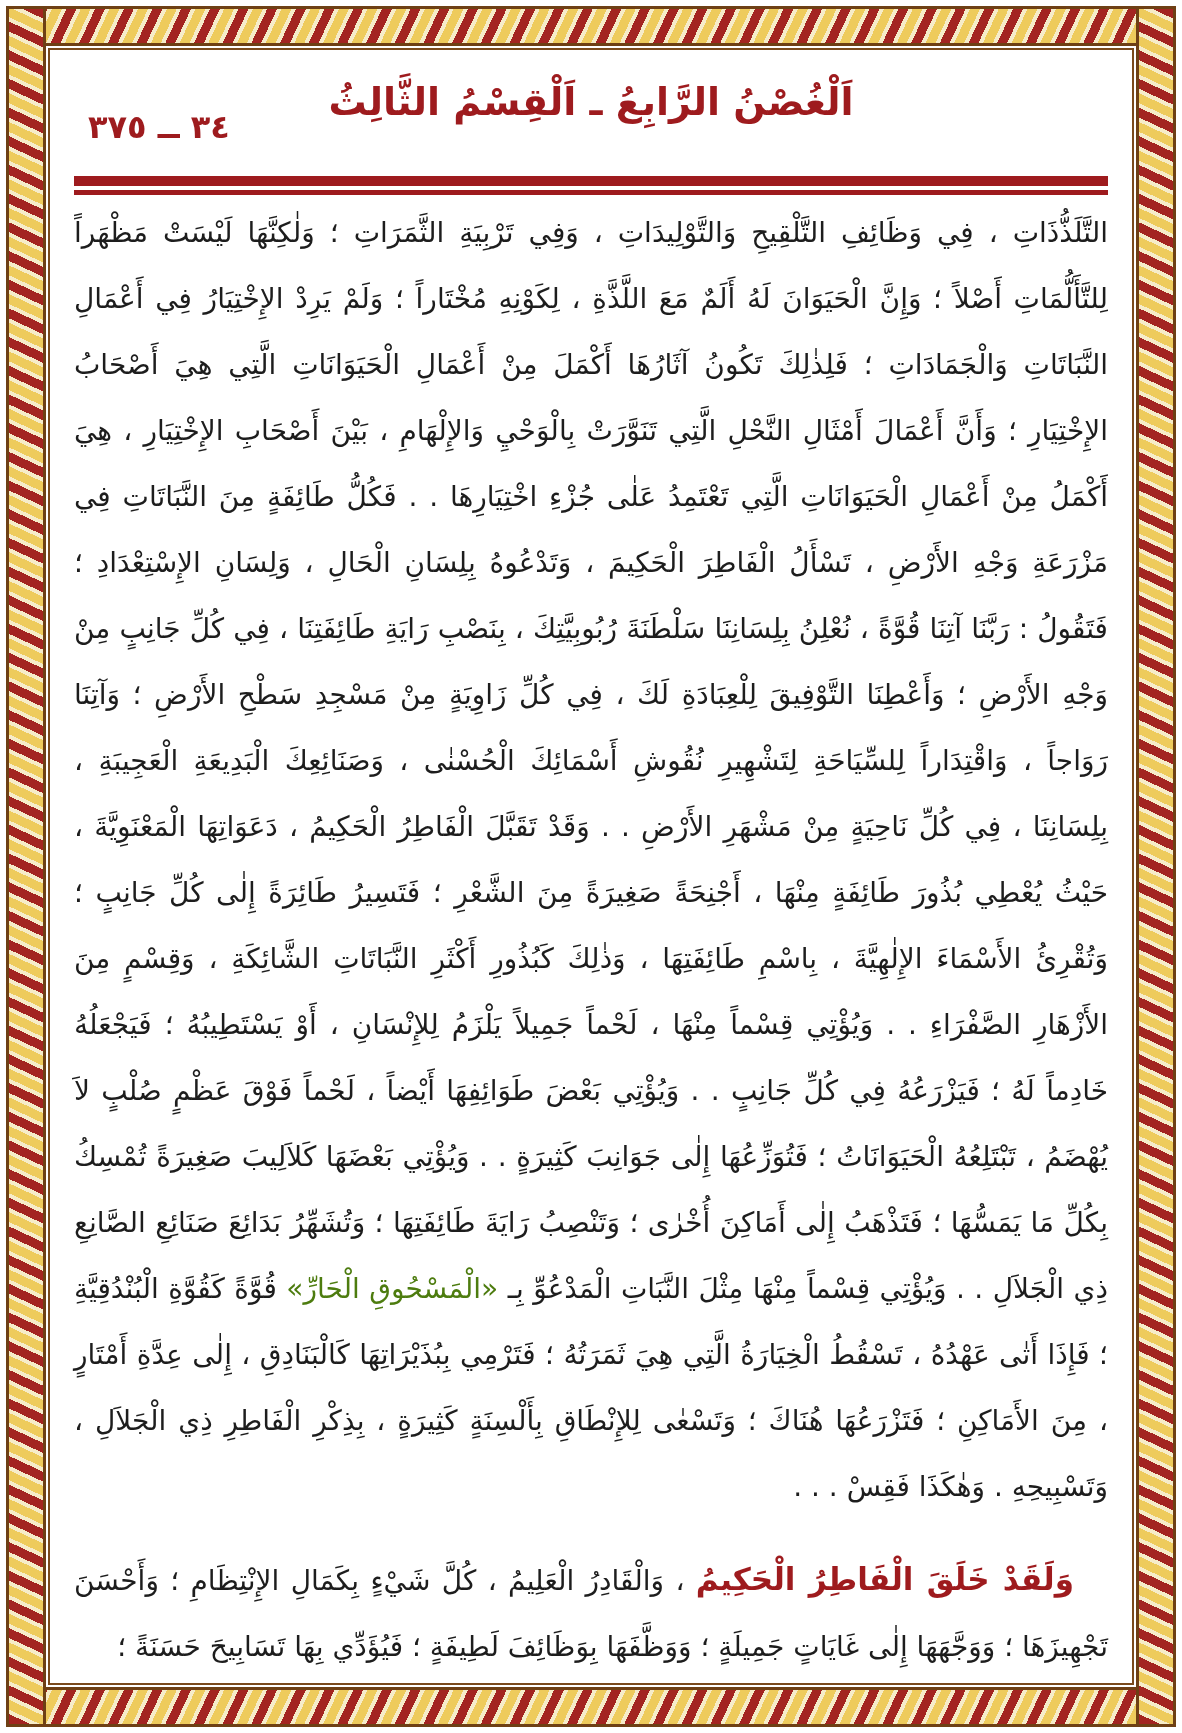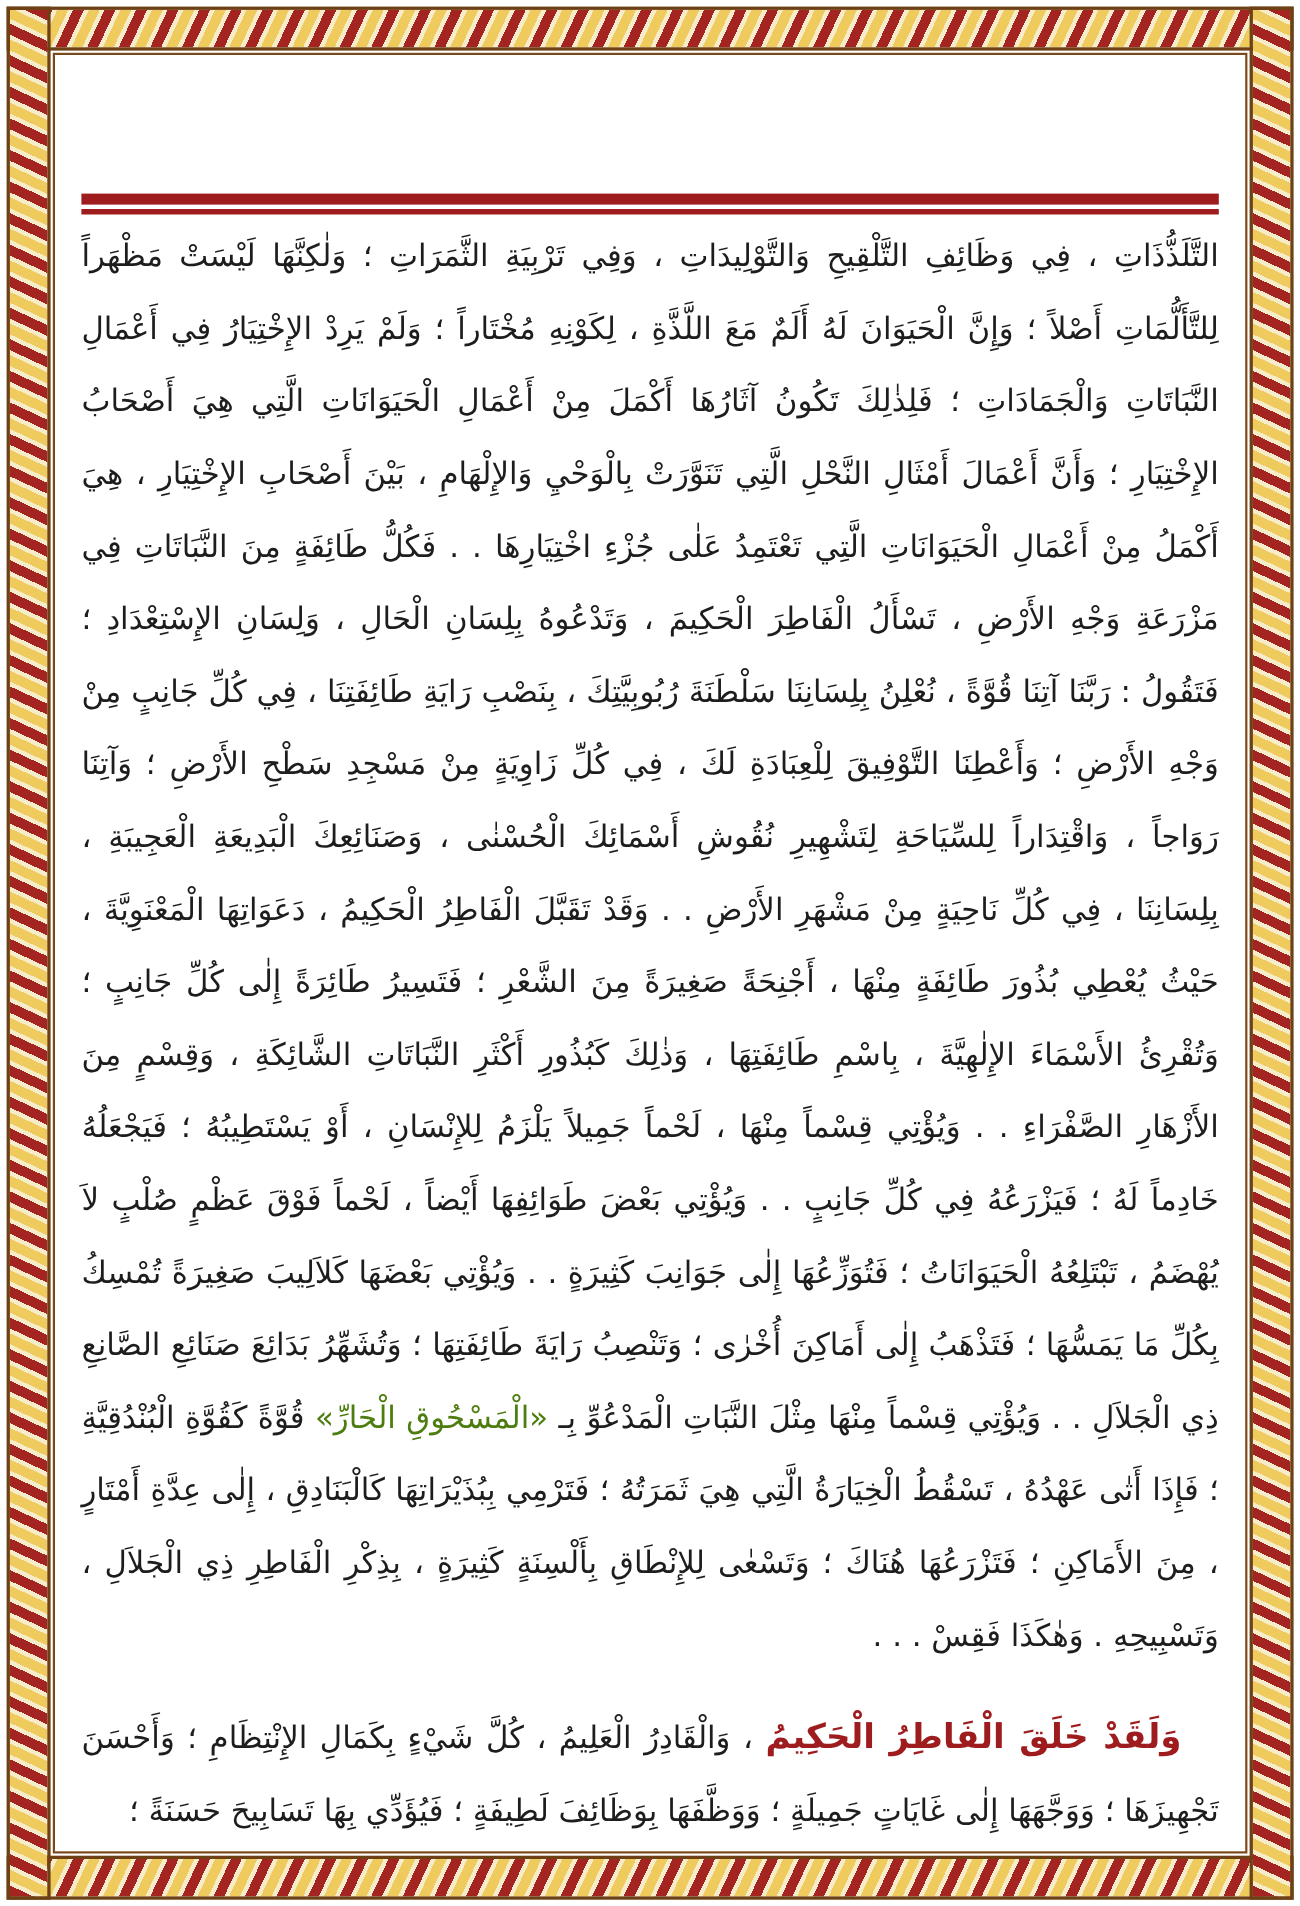--- a/index.html
+++ b/index.html
@@ -65,20 +65,24 @@
 <body>
 
 <div class="page">
 
   <div class="b-strip b-top"></div>
   <div class="b-strip b-bottom"></div>
   <div class="b-strip b-left"></div>
   <div class="b-strip b-right"></div>
   <div class="b-innerline"></div>
 
+  <div class="header">
+    <div class="page-title">اَلْغُصْنُ الرَّابِعُ ـ اَلْقِسْمُ الثَّالِثُ</div>
+    <div class="page-number">٣٤ ــ ٣٧٥</div>
+  </div>
   <div class="rule">
     <div class="thick"></div>
     <div class="gap"></div>
     <div class="thin"></div>
   </div>
 
   <div class="body-text">
     <p><span class="seg normal">التَّلَذُّذَاتِ ، فِي وَظَائِفِ التَّلْقِيحِ وَالتَّوْلِيدَاتِ ، وَفِي تَرْبِيَةِ الثَّمَرَاتِ ؛ وَلٰكِنَّهَا لَيْسَتْ مَظْهَراً لِلتَّأَلُّمَاتِ أَصْلاً ؛ وَإِنَّ الْحَيَوَانَ لَهُ أَلَمٌ مَعَ اللَّذَّةِ ، لِكَوْنِهِ مُخْتَاراً ؛ وَلَمْ يَرِدْ الإِخْتِيَارُ فِي أَعْمَالِ النَّبَاتَاتِ وَالْجَمَادَاتِ ؛ فَلِذٰلِكَ تَكُونُ آثَارُهَا أَكْمَلَ مِنْ أَعْمَالِ الْحَيَوَانَاتِ الَّتِي هِيَ أَصْحَابُ الإِخْتِيَارِ ؛ وَأَنَّ أَعْمَالَ أَمْثَالِ النَّحْلِ الَّتِي تَنَوَّرَتْ بِالْوَحْيِ وَالإِلْهَامِ ، بَيْنَ أَصْحَابِ الإِخْتِيَارِ ، هِيَ أَكْمَلُ مِنْ أَعْمَالِ الْحَيَوَانَاتِ الَّتِي تَعْتَمِدُ عَلٰى جُزْءِ اخْتِيَارِهَا . . فَكُلُّ طَائِفَةٍ مِنَ النَّبَاتَاتِ فِي مَزْرَعَةِ وَجْهِ الأَرْضِ ، تَسْأَلُ الْفَاطِرَ الْحَكِيمَ ، وَتَدْعُوهُ بِلِسَانِ الْحَالِ ، وَلِسَانِ الإِسْتِعْدَادِ ؛ فَتَقُولُ : رَبَّنَا آتِنَا قُوَّةً ، نُعْلِنُ بِلِسَانِنَا سَلْطَنَةَ رُبُوبِيَّتِكَ ، بِنَصْبِ رَايَةِ طَائِفَتِنَا ، فِي كُلِّ جَانِبٍ مِنْ وَجْهِ الأَرْضِ ؛ وَأَعْطِنَا التَّوْفِيقَ لِلْعِبَادَةِ لَكَ ، فِي كُلِّ زَاوِيَةٍ مِنْ مَسْجِدِ سَطْحِ الأَرْضِ ؛ وَآتِنَا رَوَاجاً ، وَاقْتِدَاراً لِلسِّيَاحَةِ لِتَشْهِيرِ نُقُوشِ أَسْمَائِكَ الْحُسْنٰى ، وَصَنَائِعِكَ الْبَدِيعَةِ الْعَجِيبَةِ ، بِلِسَانِنَا ، فِي كُلِّ نَاحِيَةٍ مِنْ مَشْهَرِ الأَرْضِ . . وَقَدْ تَقَبَّلَ الْفَاطِرُ الْحَكِيمُ ، دَعَوَاتِهَا الْمَعْنَوِيَّةَ ، حَيْثُ يُعْطِي بُذُورَ طَائِفَةٍ مِنْهَا ، أَجْنِحَةً صَغِيرَةً مِنَ الشَّعْرِ ؛ فَتَسِيرُ طَائِرَةً إِلٰى كُلِّ جَانِبٍ ؛ وَتُقْرِئُ الأَسْمَاءَ الإِلٰهِيَّةَ ، بِاسْمِ طَائِفَتِهَا ، وَذٰلِكَ كَبُذُورِ أَكْثَرِ النَّبَاتَاتِ الشَّائِكَةِ ، وَقِسْمٍ مِنَ الأَزْهَارِ الصَّفْرَاءِ . . وَيُؤْتِي قِسْماً مِنْهَا ، لَحْماً جَمِيلاً يَلْزَمُ لِلإِنْسَانِ ، أَوْ يَسْتَطِيبُهُ ؛ فَيَجْعَلُهُ خَادِماً لَهُ ؛ فَيَزْرَعُهُ فِي كُلِّ جَانِبٍ . . وَيُؤْتِي بَعْضَ طَوَائِفِهَا أَيْضاً ، لَحْماً فَوْقَ عَظْمٍ صُلْبٍ لاَ يُهْضَمُ ، تَبْتَلِعُهُ الْحَيَوَانَاتُ ؛ فَتُوَزِّعُهَا إِلٰى جَوَانِبَ كَثِيرَةٍ . . وَيُؤْتِي بَعْضَهَا كَلاَلِيبَ صَغِيرَةً تُمْسِكُ بِكُلِّ مَا يَمَسُّهَا ؛ فَتَذْهَبُ إِلٰى أَمَاكِنَ أُخْرٰى ؛ وَتَنْصِبُ رَايَةَ طَائِفَتِهَا ؛ وَتُشَهِّرُ بَدَائِعَ صَنَائِعِ الصَّانِعِ ذِي الْجَلاَلِ . . وَيُؤْتِي قِسْماً مِنْهَا مِثْلَ النَّبَاتِ الْمَدْعُوِّ بِـ </span><span class="seg red">«الْمَسْحُوقِ الْحَارِّ»</span><span class="seg normal"> قُوَّةً كَقُوَّةِ الْبُنْدُقِيَّةِ ؛ فَإِذَا أَتٰى عَهْدُهُ ، تَسْقُطُ الْخِيَارَةُ الَّتِي هِيَ ثَمَرَتُهُ ؛ فَتَرْمِي بِبُذَيْرَاتِهَا كَالْبَنَادِقِ ، إِلٰى عِدَّةِ أَمْتَارٍ ، مِنَ الأَمَاكِنِ ؛ فَتَزْرَعُهَا هُنَاكَ ؛ وَتَسْعٰى لِلإِنْطَاقِ بِأَلْسِنَةٍ كَثِيرَةٍ ، بِذِكْرِ الْفَاطِرِ ذِي الْجَلاَلِ ، وَتَسْبِيحِهِ . وَهٰكَذَا فَقِسْ . . .</span></p>
     <p><span class="seg red-bold">وَلَقَدْ خَلَقَ الْفَاطِرُ الْحَكِيمُ</span><span class="seg normal"> ، وَالْقَادِرُ الْعَلِيمُ ، كُلَّ شَيْءٍ بِكَمَالِ الإِنْتِظَامِ ؛ وَأَحْسَنَ تَجْهِيزَهَا ؛ وَوَجَّهَهَا إِلٰى غَايَاتٍ جَمِيلَةٍ ؛ وَوَظَّفَهَا بِوَظَائِفَ لَطِيفَةٍ ؛ فَيُؤَدِّي بِهَا تَسَابِيحَ حَسَنَةً ؛</span></p>
   </div>

